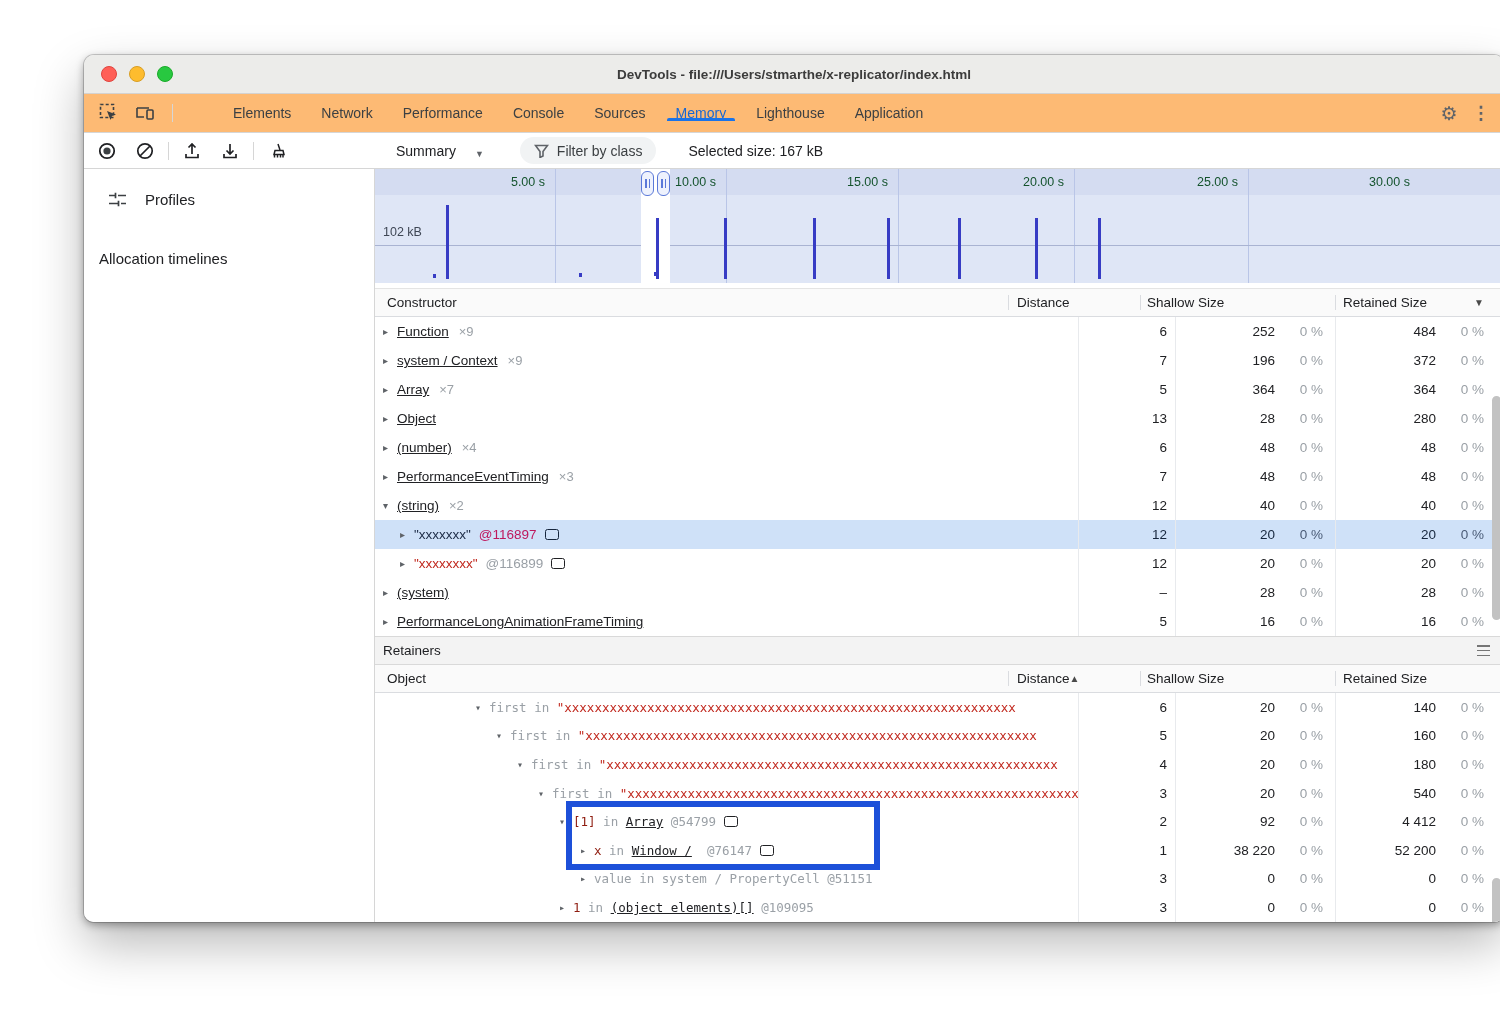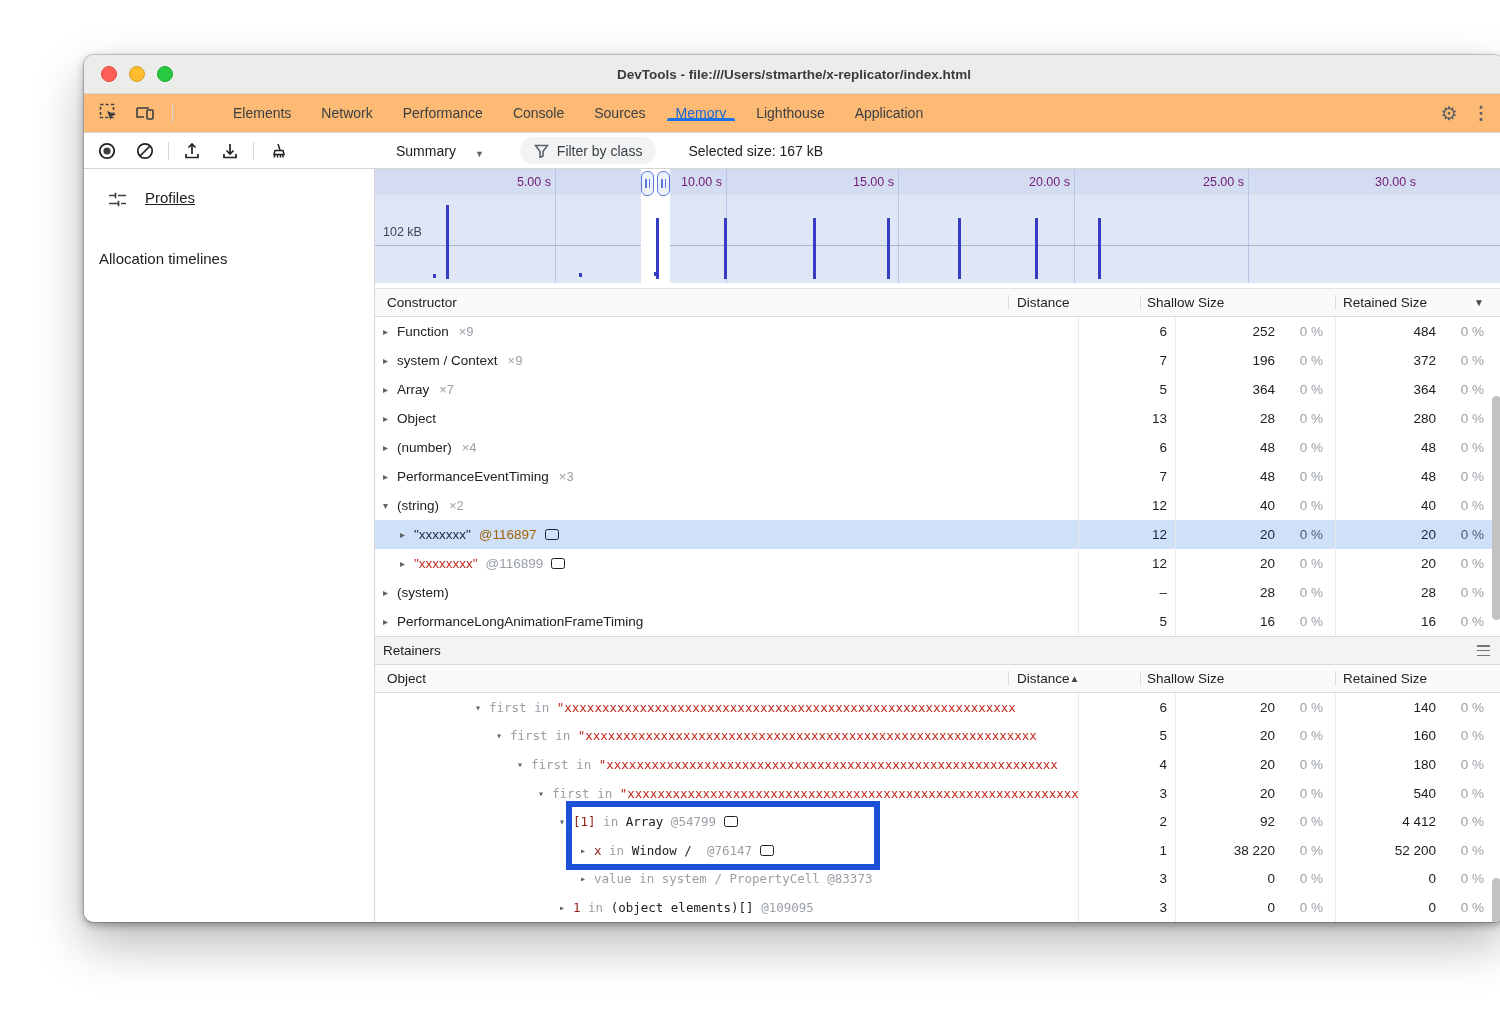--- a/index.html
+++ b/index.html
@@ -39,32 +39,32 @@
   .toolbar .first { margin-left:10px; }
   .summary { display:flex; align-items:flex-end; margin-left:100px; gap:19px; font-size:14px; color:#202124; }
   .caret { font-size:9px; color:#5f6368; }
   .filter-pill { display:flex; align-items:center; gap:8px; background:#f1f3f4; border-radius:14px; height:27px;
     padding:0 14px; margin-left:36px; font-size:14px; color:#3c4043; }
   .selected-size { margin-left:32px; font-size:14px; color:#202124; }
 
   
   .content { display:flex; height:753px; }
   .sidebar { width:291px; border-right:1px solid #d6d6d6; background:#fff; flex:none; }
-  .profiles-row { display:flex; align-items:flex-start; gap:17px; padding:20px 0 0 23px; font-size:15px; color:#202124;text-decoration:underline; }
+  .profiles-row { display:flex; align-items:center; gap:17px; padding:20px 0 0 23px; font-size:15px; color:#202124; }
   .section-label { padding:40px 0 0 15px; font-size:15px; color:#202124; }
   .snapshot-item { margin-top:13px; height:34px; background:#e6eefb; display:flex; align-items:center; gap:15px; padding-left:22px; }
   .snapshot-item .label { font-size:14.5px; color:#1a63d2; }
 
   .main { flex:1; position:relative; overflow:hidden; }
 
   
   .timeline { position:relative; height:114px; background:#dfe6f6; overflow:hidden; }
   .timeline::before{ content:""; position:absolute; left:0; right:0; top:0; height:26px; background:rgba(150,165,210,.14); }
   .vgrid { position:absolute; top:0; bottom:0; width:1px; background:#b9c5e7; }
-  .tlabel { position:absolute; top:6px; font-size:12.5px; color:#701a75; transform:translateX(-100%);margin-left:6px; }
+  .tlabel { position:absolute; top:6px; font-size:12.5px; color:#14532d; transform:translateX(-100%); }
   .hline { position:absolute; left:0; right:0; height:1px; background:#a9b3d2; }
   .kb-label { position:absolute; font-size:12.5px; color:#3f4755; }
   .sel-band { position:absolute; top:0; bottom:0; background:#ffffff; }
   .sel-handle { position:absolute; top:2px; width:13px; height:25px; background:#eef2fd; border:1.5px solid #5b79d8;
     border-radius:6px; display:flex; align-items:center; justify-content:center; gap:2px; }
   .sel-handle i { display:block; width:1.5px; height:9px; background:#5b79d8; }
   .tbar { position:absolute; width:3px; background:#373cc4; }
   .tdot { position:absolute; width:3px; height:4px; background:#373cc4; }
 
   
@@ -84,26 +84,26 @@
   .trow .col-dist { justify-content:flex-end; }
   .num { flex:1; text-align:right; color:#202124; }
   .pct { width:48px; text-align:right; color:#9aa0a6; flex:none; }
   .tri { width:14px; flex:none; font-size:10px; color:#5f6368; text-align:left; }
   .c-count { color:#9aa0a6; margin-left:10px; font-size:13px; }
   .c-id { color:#9aa0a6; }
   .c-id.sans { margin-left:8px; }
   .c-str { color:#c1281e; }
   .c-prop { color:#8f1d10; }
   .c-in { color:#9aa0a6; }
-  .c-name { color:#202124; }
+  .c-name { color:#202124;text-decoration:underline; }
   .c-sys { color:#9aa0a6; }
   .reveal { display:inline-block; width:14px; height:11px; border:1.7px solid #202124; border-radius:2.5px; margin-left:8px; flex:none; }
   .trow.selected { background:#cfe1f8; }
   .trow.selected .c-str, .trow.selected .c-name { color:#1b2a45; }
-  .trow.selected .c-id { color:#a16207; }
+  .trow.selected .c-id { color:#be185d; }
   .trow.selected .num { color:#16263d; }
   .trow.selected .pct { color:#4a5b76; }
   .trow.selected .reveal { border-color:#16263d; }
   .mono .col-name { font-family:"DejaVu Sans Mono",monospace; font-size:12.5px; }
 
   .retainers-bar { height:29px; background:#f3f3f3; border-top:1px solid #d9d9d9; border-bottom:1px solid #d9d9d9;
     display:flex; align-items:center; font-size:13.5px; color:#202124; padding-left:8px; position:relative; }
   .menu-icon { position:absolute; right:14px; top:8px; width:13px; height:11px; display:flex; flex-direction:column; justify-content:space-between; }
   .menu-icon i { height:1.5px; background:#757575; display:block; }
 
@@ -517,21 +517,21 @@
               <div class="col-shal">
                 <span class="num">38 220</span>
                 <span class="pct">0 %</span>
               </div>
               <div class="col-ret">
                 <span class="num">52 200</span>
                 <span class="pct">0 %</span>
               </div>
             </div>
             <div class="trow" style="height: 28.6px;">
-              <div class="col-name" style="padding-left: 205px;"><span class="tri">▸</span><span class="c-sys">value in system / PropertyCell @83373</span></div>
+              <div class="col-name" style="padding-left: 205px;"><span class="tri">▸</span><span class="c-sys">value in system / PropertyCell @51151</span></div>
               <div class="col-dist">
                 <span class="num">3</span>
               </div>
               <div class="col-shal">
                 <span class="num">0</span>
                 <span class="pct">0 %</span>
               </div>
               <div class="col-ret">
                 <span class="num">0</span>
                 <span class="pct">0 %</span>

